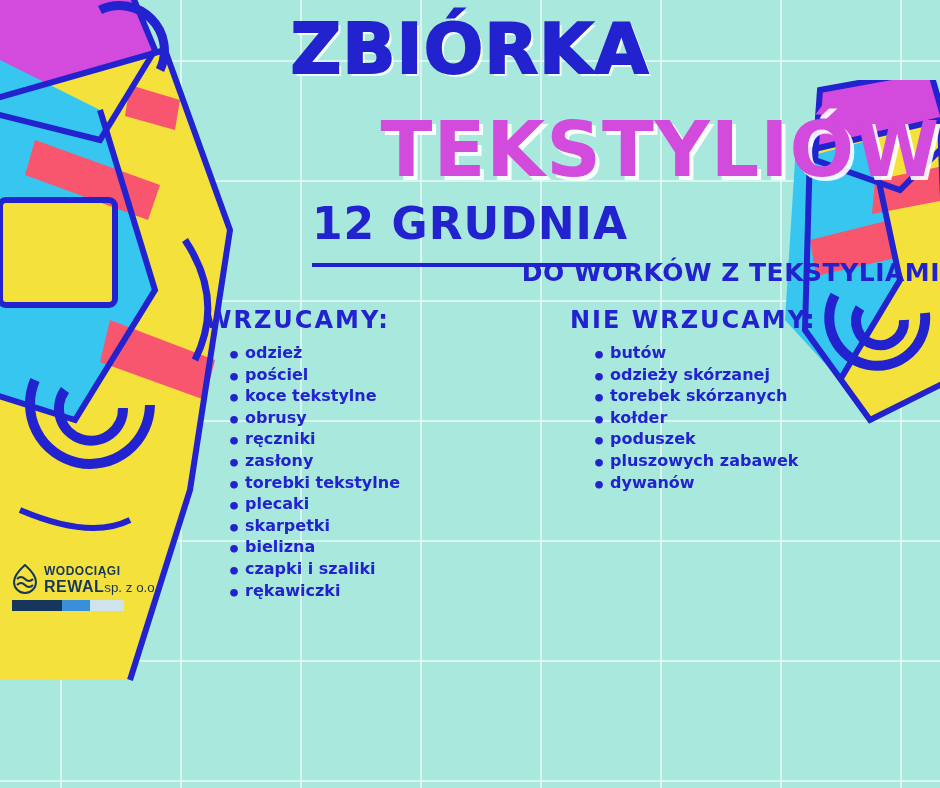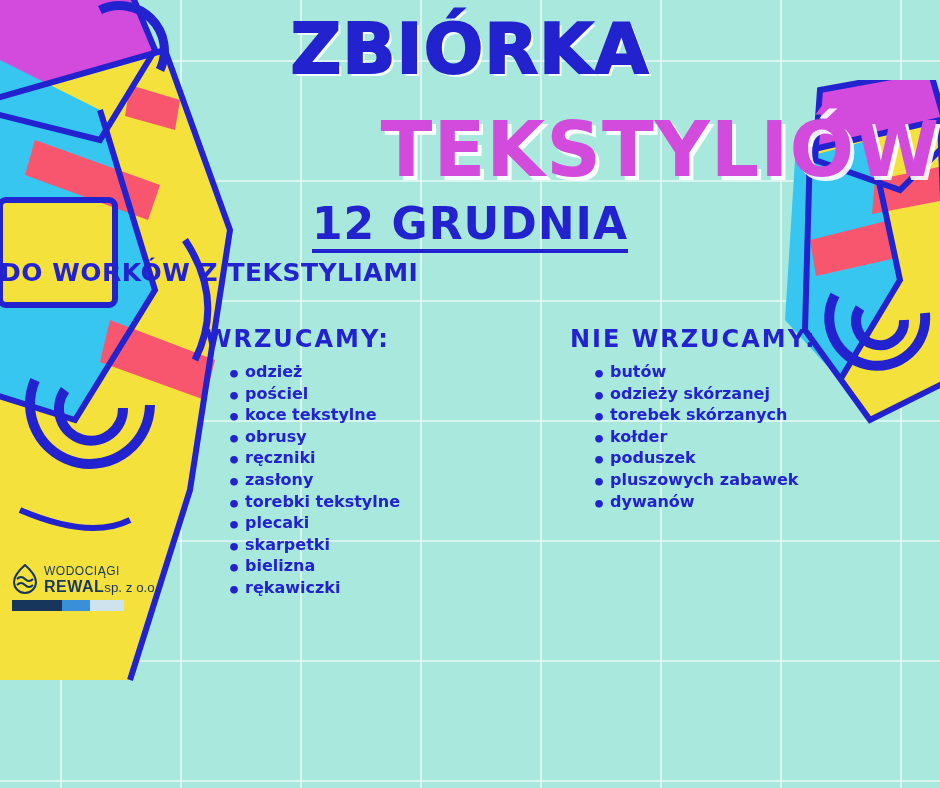--- a/index.html
+++ b/index.html
@@ -82,45 +82,45 @@
     right: 0;
     text-align: center;
     font-family: "DejaVu Sans", sans-serif;
     font-weight: 900;
     font-size: 44px;
     color: #2222cf;
     letter-spacing: 1px;
   }
   .date-line span {
     border-bottom: 4px solid #2222cf;
-    padding-bottom: 0;
+    padding-bottom: 14px;
   }
 
   .date-note {
     position: absolute;
     top: 258px;
     left: 0;
     right: 0;
-    text-align: left;
+    text-align: right;
     font-family: "DejaVu Sans", sans-serif;
     font-weight: 900;
     font-size: 25px;
     color: #2222cf;
     letter-spacing: 0.5px;
   }
 
   .columns {
     position: absolute;
     top: 306px;
     left: 205px;
     width: 660px;
     display: flex;
     gap: 70px;
   }
-  .col { width: 300px; margin-top: 19px; }
+  .col { width: 300px; }
   .col-heading {
     font-family: "DejaVu Sans", sans-serif;
     font-weight: 700;
     font-size: 24px;
     color: #2222cf;
     letter-spacing: 2px;
     margin-bottom: 8px;
   }
   .col ul {
     list-style: none;
@@ -169,21 +169,21 @@
     display: flex;
     align-items: center;
     gap: 6px;
   }
   .logo-mark { width: 26px; height: 30px; }
   .logo-text {
     font-family: "Liberation Sans", sans-serif;
     color: #16365c;
     line-height: 1.05;
   }
-  .logo-text .l1 { font-size: 12px; font-weight: 400; letter-spacing: .5px; }
+  .logo-text .l1 { font-size: 12px; font-weight: 700; letter-spacing: .5px; }
   .logo-text .l2 { font-size: 16px; font-weight: 700; letter-spacing: .5px; }
   .logo-bar {
     position: absolute;
     left: 12px;
     top: 600px;
     width: 112px;
     height: 11px;
     z-index: 6;
     display: flex;
   }
@@ -273,20 +273,21 @@
         <li>odzież</li>
         <li>pościel</li>
         <li>koce tekstylne</li>
         <li>obrusy</li>
         <li>ręczniki</li>
         <li>zasłony</li>
         <li>torebki tekstylne</li>
         <li>plecaki</li>
         <li>skarpetki</li>
         <li>bielizna</li>
+        <li>czapki i szaliki</li>
         <li>rękawiczki</li>
       </ul>
     </div>
 
     <div class="col">
       <div class="col-heading">NIE WRZUCAMY:</div>
       <ul>
         <li>butów</li>
         <li>odzieży skórzanej</li>
         <li>torebek skórzanych</li>

